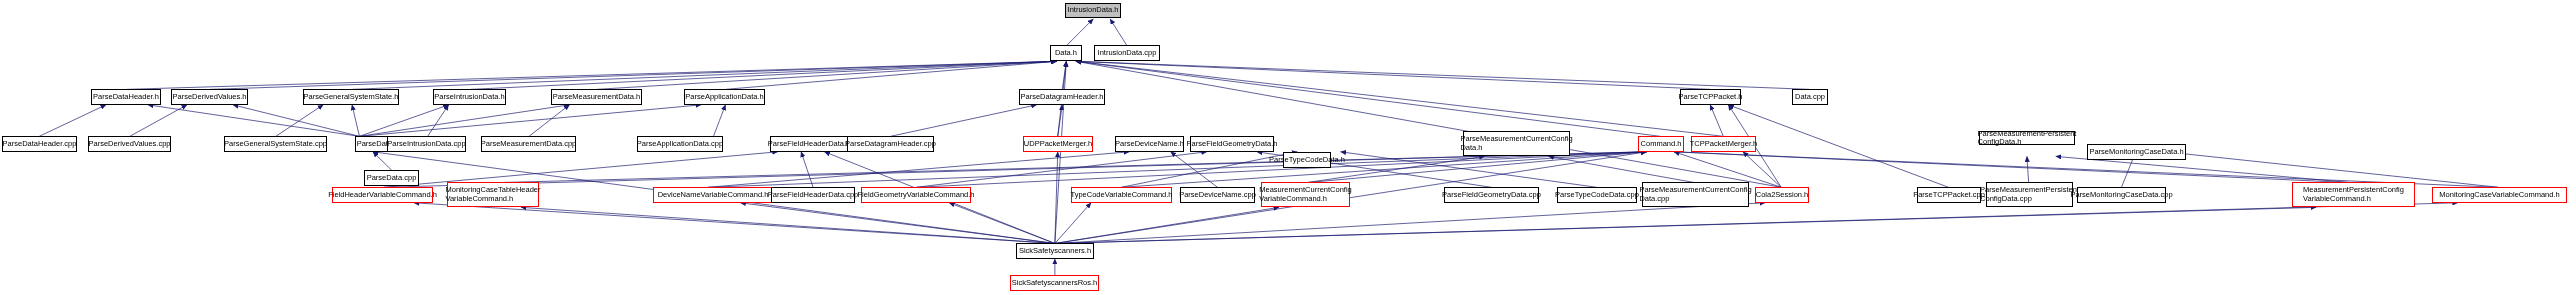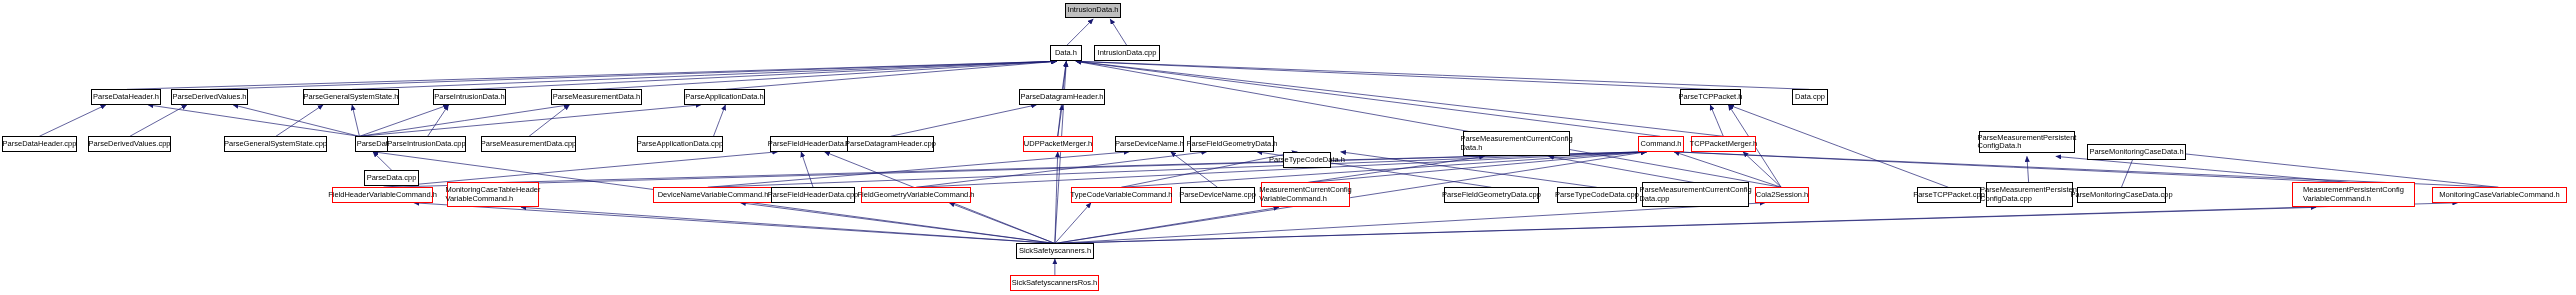--- a/index.html
+++ b/index.html
@@ -121,21 +121,21 @@
       <div class="node" style="left: 762px; top: 136px; width: 78px; height: 15.5px; margin-left: 8px;">ParseFieldHeaderData.h</div>
       <div class="node" style="left: 847px; top: 136px; width: 87px; height: 15.5px;">ParseDatagramHeader.cpp</div>
       <div class="node red" style="left: 1023px; top: 136px; width: 70px; height: 15.5px;">UDPPacketMerger.h</div>
       <div class="node" style="left: 1115px; top: 136px; width: 69px; height: 15.5px;">ParseDeviceName.h</div>
       <div class="node" style="left: 1190px; top: 136px; width: 84px; height: 15.5px;">ParseFieldGeometryData.h</div>
       <div class="node" style="left: 1283px; top: 152px; width: 48px; height: 15.5px;">ParseTypeCodeData.h</div>
       <div class="node" style="left: 1463px; top: 131px; width: 107px; height: 25px;">ParseMeasurementCurrentConfig
 Data.h</div>
       <div class="node red" style="left: 1638px; top: 136px; width: 46px; height: 15.5px;">Command.h</div>
       <div class="node red" style="left: 1691px; top: 136px; width: 65px; height: 15.5px;">TCPPacketMerger.h</div>
-      <div class="node" style="left: 1979px; top: 131px; width: 96px; height: 22px;">ParseMeasurementPersistent
+      <div class="node" style="left: 1979px; top: 131px; width: 96px; height: 14px;">ParseMeasurementPersistent
 ConfigData.h</div>
       <div class="node" style="left: 2087px; top: 144px; width: 99px; height: 15.5px;">ParseMonitoringCaseData.h</div>
       <div class="node" style="left: 364px; top: 170px; width: 55px; height: 15.5px;">ParseData.cpp</div>
       <div class="node red" style="left: 332px; top: 187px; width: 101px; height: 15.5px;">FieldHeaderVariableCommand.h</div>
       <div class="node red" style="left: 447px; top: 182px; width: 92px; height: 25px;">MonitoringCaseTableHeader
 VariableCommand.h</div>
       <div class="node red" style="left: 653px; top: 187px; width: 120px; height: 15.5px;">DeviceNameVariableCommand.h</div>
       <div class="node" style="left: 771px; top: 187px; width: 84px; height: 15.5px;">ParseFieldHeaderData.cpp</div>
       <div class="node red" style="left: 861px; top: 187px; width: 110px; height: 15.5px;">FieldGeometryVariableCommand.h</div>
       <div class="node red" style="left: 1071px; top: 187px; width: 101px; height: 15.5px;">TypeCodeVariableCommand.h</div>

